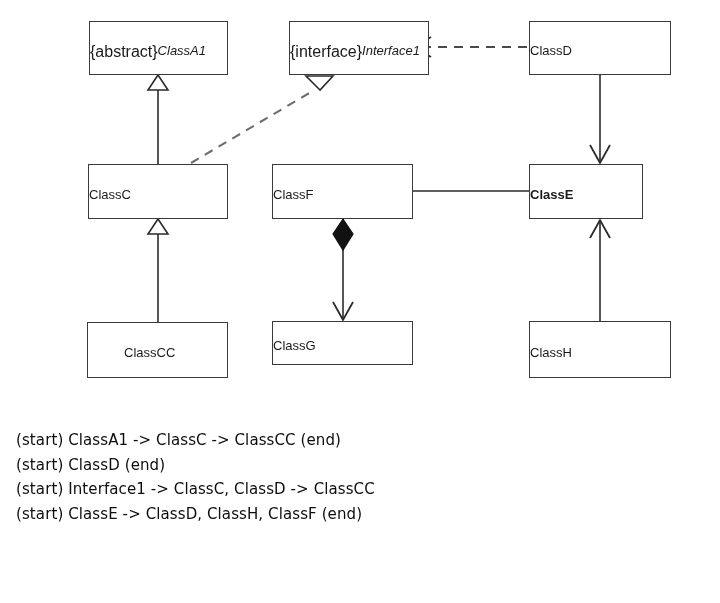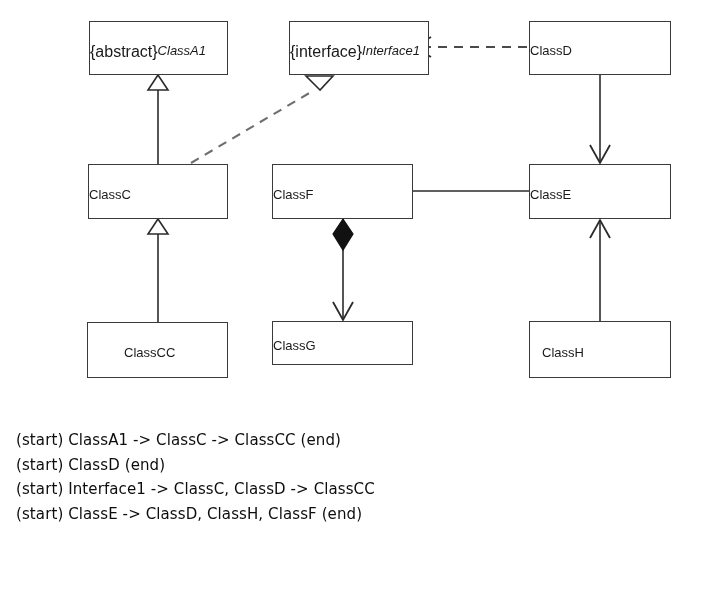--- a/index.html
+++ b/index.html
@@ -141,33 +141,33 @@
   </div>
 
   <div class="uml-box" style="left:88px; top:164px; width:140px; height:55px;align-items:center;">
     <span class="cls-name">ClassC</span>
   </div>
 
   <div class="uml-box" style="left:272px; top:164px; width:141px; height:55px;">
     <span class="cls-name">ClassF</span>
   </div>
 
-  <div class="uml-box" style="left:529px; top:164px; width:142px; height:55px;">
+  <div class="uml-box" style="left:529px; top:164px; width:114px; height:55px;font-weight:bold;">
     <span class="cls-name">ClassE</span>
   </div>
 
   <div class="uml-box" style="left:87px; top:322px; width:141px; height:56px;padding-left:36px;">
     <span class="cls-name">ClassCC</span>
   </div>
 
   <div class="uml-box" style="left:272px; top:321px; width:141px; height:44px;">
     <span class="cls-name">ClassG</span>
   </div>
 
-  <div class="uml-box" style="left:529px; top:321px; width:142px; height:57px;padding-left:12px;">
+  <div class="uml-box" style="left:529px; top:321px; width:142px; height:57px;">
     <span class="cls-name">ClassH</span>
   </div>
 
 </div>
 
 <div id="relations-list">
   <div class="rel-line">(start) ClassA1 -&gt; ClassC -&gt; ClassCC (end)</div>
   <div class="rel-line">(start) ClassD (end)</div>
   <div class="rel-line">(start) Interface1 -&gt; ClassC, ClassD -&gt; ClassCC</div>
   <div class="rel-line">(start) ClassE -&gt; ClassD, ClassH, ClassF (end)</div>

